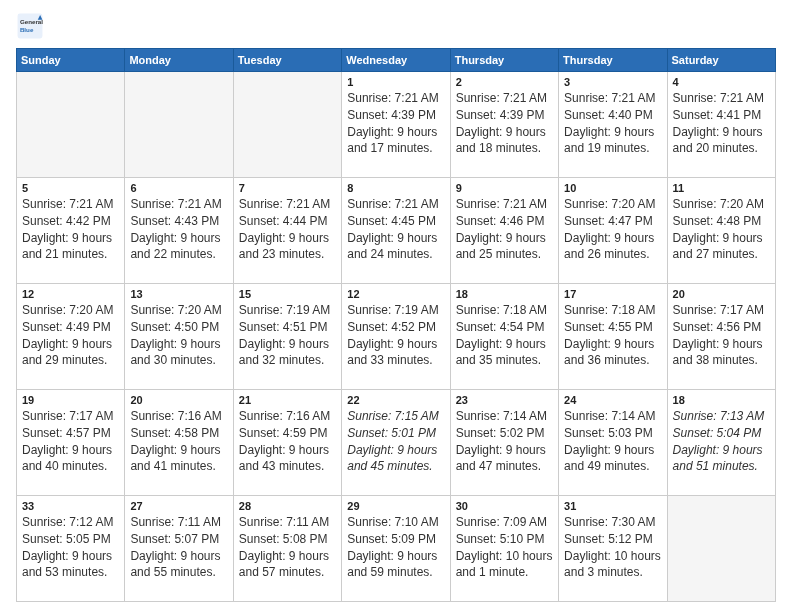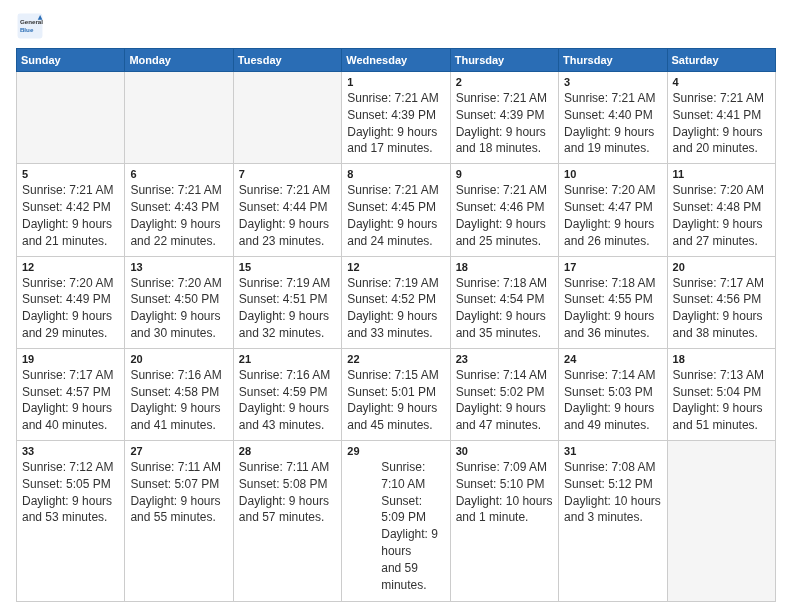--- a/index.html
+++ b/index.html
@@ -281,42 +281,42 @@
           </td>
           <td>
             <span class="day-num">21</span>
             <div class="cell-text" style="white-space: pre-line;">Sunrise: 7:16 AM
 Sunset: 4:59 PM
 Daylight: 9 hours
 and 43 minutes.</div>
           </td>
           <td>
             <span class="day-num">22</span>
-            <div class="cell-text" style="white-space: pre-line;">Sunrise: 7:15 AM
+            <div class="cell-text" style="white-space: pre-line; font-style: italic;">Sunrise: 7:15 AM
 Sunset: 5:01 PM
 Daylight: 9 hours
 and 45 minutes.</div>
           </td>
           <td>
             <span class="day-num">23</span>
             <div class="cell-text" style="white-space: pre-line;">Sunrise: 7:14 AM
 Sunset: 5:02 PM
 Daylight: 9 hours
 and 47 minutes.</div>
           </td>
           <td>
             <span class="day-num">24</span>
             <div class="cell-text" style="white-space: pre-line;">Sunrise: 7:14 AM
 Sunset: 5:03 PM
 Daylight: 9 hours
 and 49 minutes.</div>
           </td>
           <td>
             <span class="day-num">18</span>
-            <div class="cell-text" style="white-space: pre-line;">Sunrise: 7:13 AM
+            <div class="cell-text" style="white-space: pre-line; font-style: italic;">Sunrise: 7:13 AM
 Sunset: 5:04 PM
 Daylight: 9 hours
 and 51 minutes.</div>
           </td>
         </tr>
         <tr>
           <td>
             <span class="day-num">33</span>
             <div class="cell-text" style="white-space: pre-line;">Sunrise: 7:12 AM
 Sunset: 5:05 PM
@@ -332,35 +332,35 @@
           </td>
           <td>
             <span class="day-num">28</span>
             <div class="cell-text" style="white-space: pre-line;">Sunrise: 7:11 AM
 Sunset: 5:08 PM
 Daylight: 9 hours
 and 57 minutes.</div>
           </td>
           <td>
             <span class="day-num">29</span>
-            <div class="cell-text" style="white-space: pre-line; margin-left: 34px;">Sunrise: 7:10 AM
+            <div class="cell-text" style="white-space: pre-line;">Sunrise: 7:10 AM
 Sunset: 5:09 PM
 Daylight: 9 hours
 and 59 minutes.</div>
           </td>
           <td>
             <span class="day-num">30</span>
             <div class="cell-text" style="white-space: pre-line;">Sunrise: 7:09 AM
 Sunset: 5:10 PM
 Daylight: 10 hours
 and 1 minute.</div>
           </td>
           <td>
             <span class="day-num">31</span>
-            <div class="cell-text" style="white-space: pre-line;">Sunrise: 7:08 AM
+            <div class="cell-text" style="white-space: pre-line;">Sunrise: 7:30 AM
 Sunset: 5:12 PM
 Daylight: 10 hours
 and 3 minutes.</div>
           </td>
           <td class="empty"></td>
         </tr>
       </tbody>
   </table>
 </div>
 

